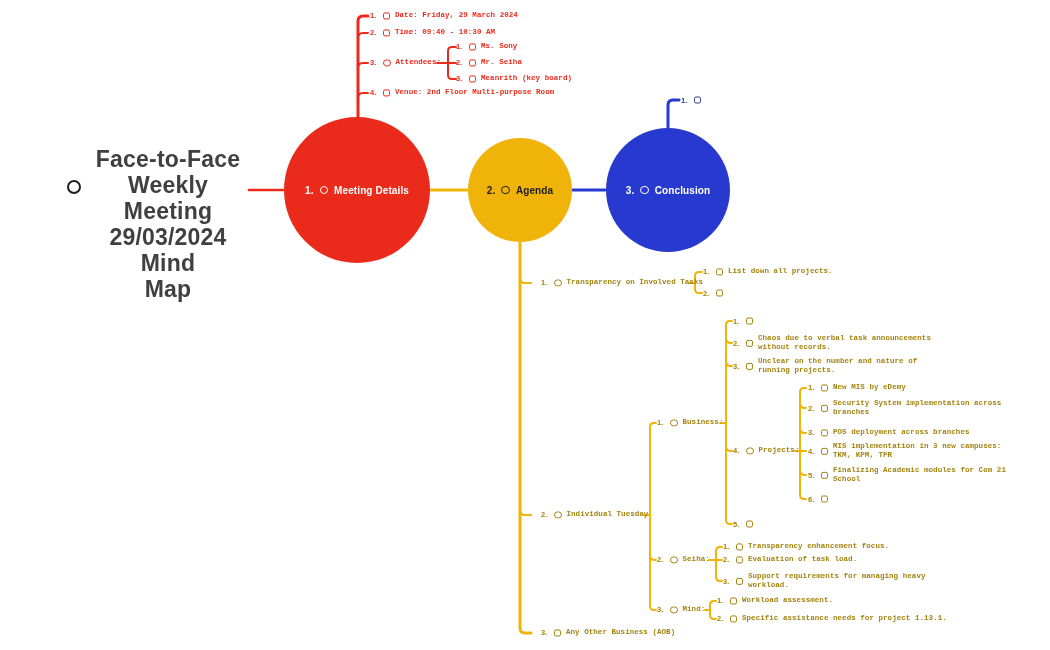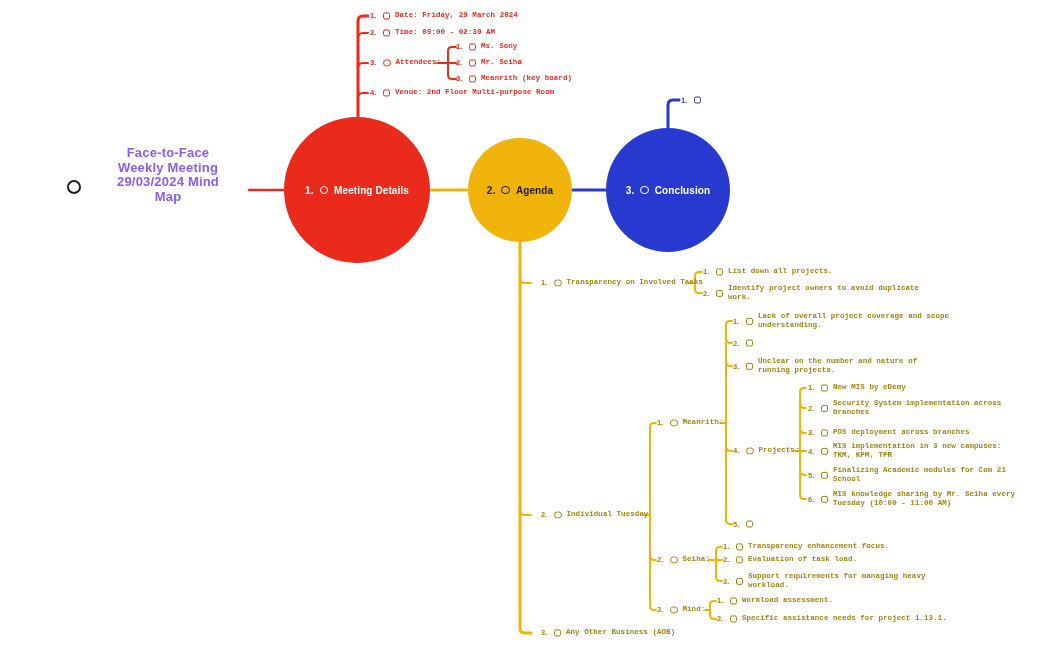--- a/index.html
+++ b/index.html
@@ -34,21 +34,21 @@
   .b-yellow{background:#efb30a;color:#1e1e20;}.b-yellow .ring{border-color:#1e1e20;}
   .b-blue{background:#2739cf;color:#ffffff;}  .b-blue .ring{border-color:#ffffff;}
 
   
   .root-ring{
     position:absolute;left:67px;top:180px;width:14px;height:14px;box-sizing:border-box;
     border:2.2px solid #1e1e20;border-radius:50%;z-index:2;background:#fff;
   }
   .root-label{
     position:absolute;left:84px;top:146px;width:168px;text-align:center;z-index:2;
-    color:#8b5cf6;font-size:13px;font-weight:bold;line-height:1.13;white-space:pre-line;
+    color:#404040;font-size:23px;font-weight:bold;line-height:1.13;white-space:pre-line;
     letter-spacing:.2px;
   }
 </style>
 </head>
 <body>
 
 <div class="stage">
 
   <svg class="lines" width="1050" height="650">
 
@@ -126,21 +126,21 @@
   </div>
 
   <div class="item red" style="left:370px;top:16px">
     <span class="num">1.</span>
     <span class="icon sq"></span>
     <span class="label">Date: Friday, 29 March 2024</span>
   </div>
   <div class="item red" style="left:370px;top:33px">
     <span class="num">2.</span>
     <span class="icon sq"></span>
-    <span class="label">Time: 09:00 - 02:30 AM</span>
+    <span class="label">Time: 09:40 - 10:30 AM</span>
   </div>
   <div class="item red" style="left:370px;top:63px">
     <span class="num">3.</span>
     <span class="icon ci"></span>
     <span class="label">Attendees:</span>
   </div>
   <div class="item red" style="left:456px;top:47px">
     <span class="num">1.</span>
     <span class="icon sq"></span>
     <span class="label">Ms. Sony</span>
@@ -172,44 +172,42 @@
     <span class="label">Transparency on Involved Tasks</span>
   </div>
   <div class="item gold" style="left:703px;top:272px">
     <span class="num">1.</span>
     <span class="icon sq"></span>
     <span class="label">List down all projects.</span>
   </div>
   <div class="item gold" style="left:703px;top:293px">
     <span class="num">2.</span>
     <span class="icon sq"></span>
-    <span class="label">Identify project owners to avoid duplicate
-work.</span>
   </div>
 
   <div class="item gold" style="left:541px;top:515px">
     <span class="num">2.</span>
     <span class="icon ci"></span>
     <span class="label">Individual Tuesday</span>
   </div>
 
   <div class="item gold" style="left:657px;top:423px">
     <span class="num">1.</span>
     <span class="icon ci"></span>
-    <span class="label">Meanrith:</span>
+    <span class="label">Business:</span>
   </div>
   <div class="item gold" style="left:733px;top:321px">
     <span class="num">1.</span>
     <span class="icon sq"></span>
-    <span class="label">Lack of overall project coverage and scope
-understanding.</span>
   </div>
   <div class="item gold" style="left:733px;top:343px">
     <span class="num">2.</span>
     <span class="icon sq"></span>
+    <span class="label">Chaos due to verbal task announcements
+without records.</span>
   </div>
   <div class="item gold" style="left:733px;top:366px">
     <span class="num">3.</span>
     <span class="icon sq"></span>
     <span class="label">Unclear on the number and nature of
 running projects.</span>
   </div>
   <div class="item gold" style="left:733px;top:451px">
     <span class="num">4.</span>
     <span class="icon ci"></span>
@@ -239,22 +237,20 @@
   </div>
   <div class="item gold" style="left:808px;top:475px">
     <span class="num">5.</span>
     <span class="icon sq"></span>
     <span class="label">Finalizing Academic modules for Com 21
 School</span>
   </div>
   <div class="item gold" style="left:808px;top:499px">
     <span class="num">6.</span>
     <span class="icon sq"></span>
-    <span class="label">MIS knowledge sharing by Mr. Seiha every
-Tuesday (10:00 - 11:00 AM)</span>
   </div>
   <div class="item gold" style="left:733px;top:524px">
     <span class="num">5.</span>
     <span class="icon sq"></span>
   </div>
 
   <div class="item gold" style="left:657px;top:560px">
     <span class="num">2.</span>
     <span class="icon ci"></span>
     <span class="label">Seiha:</span>

